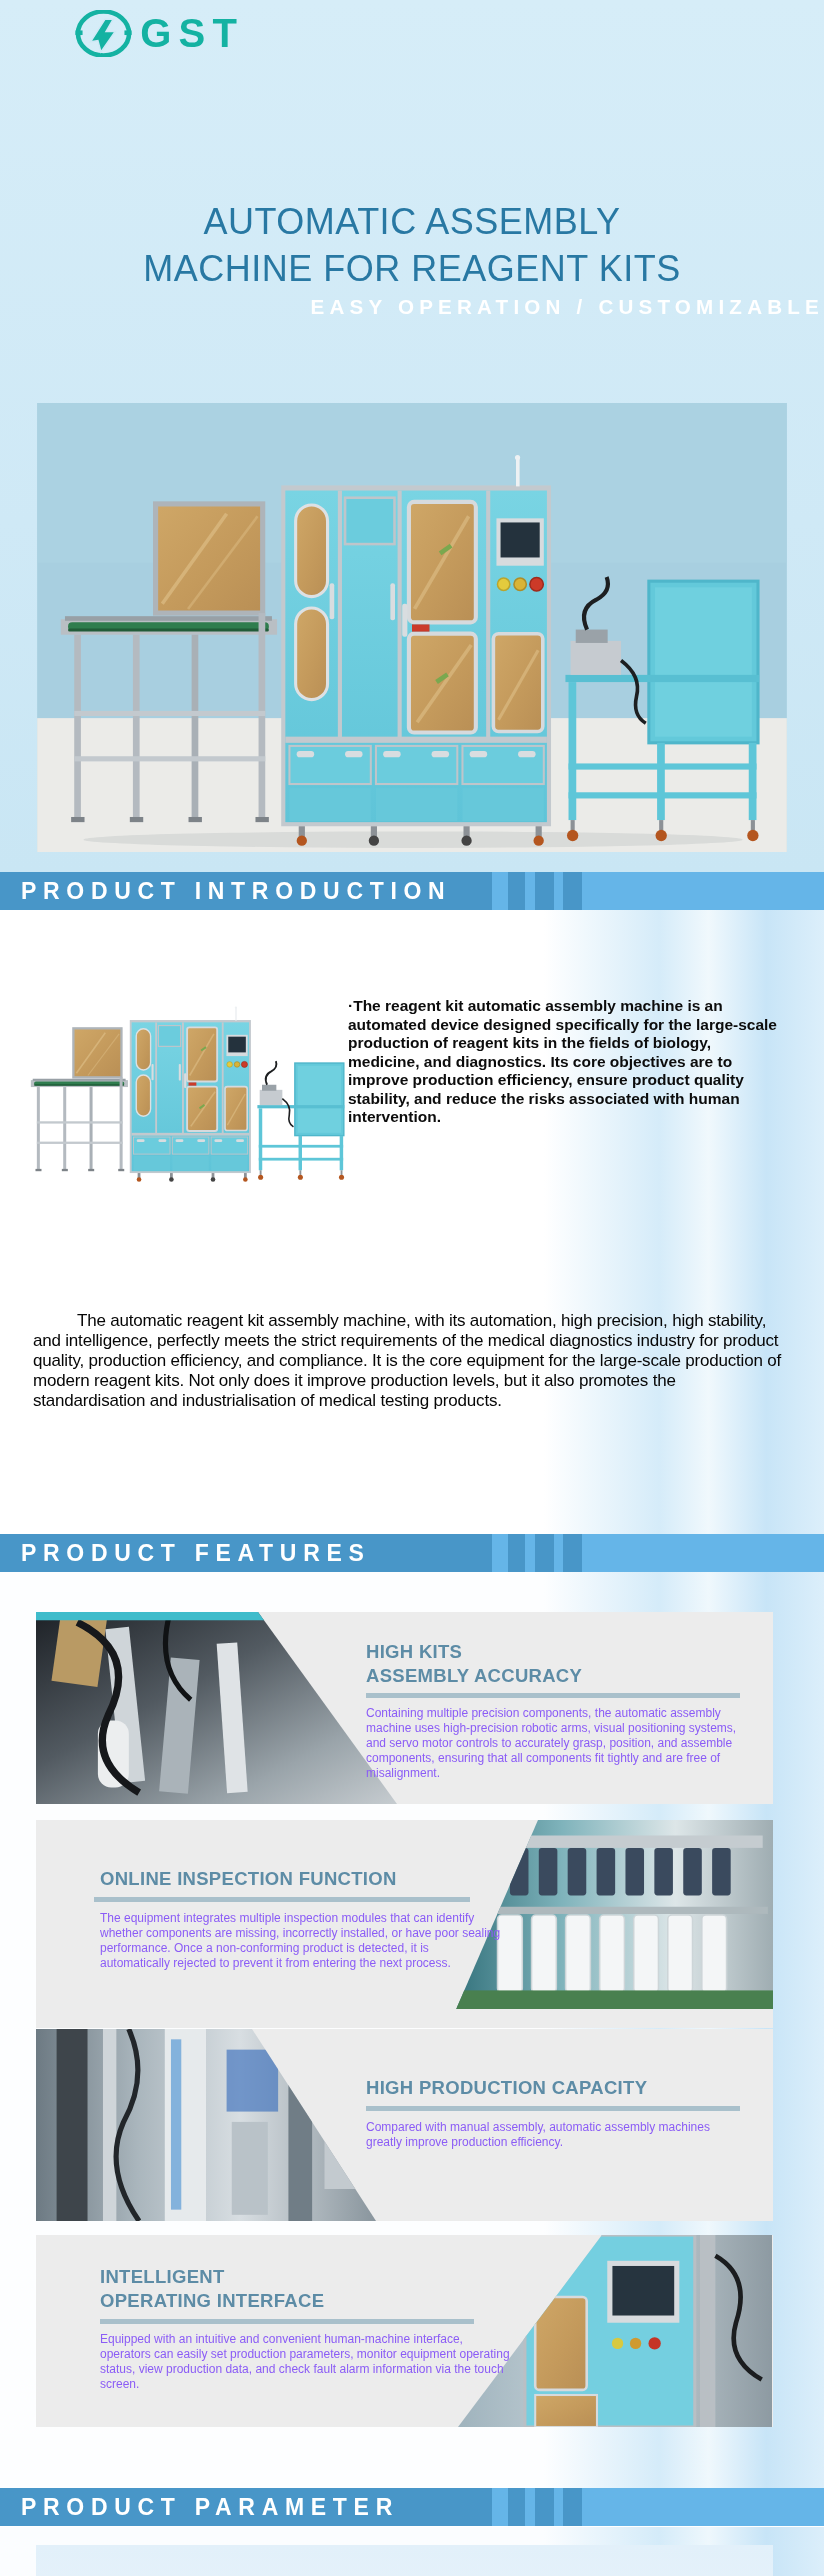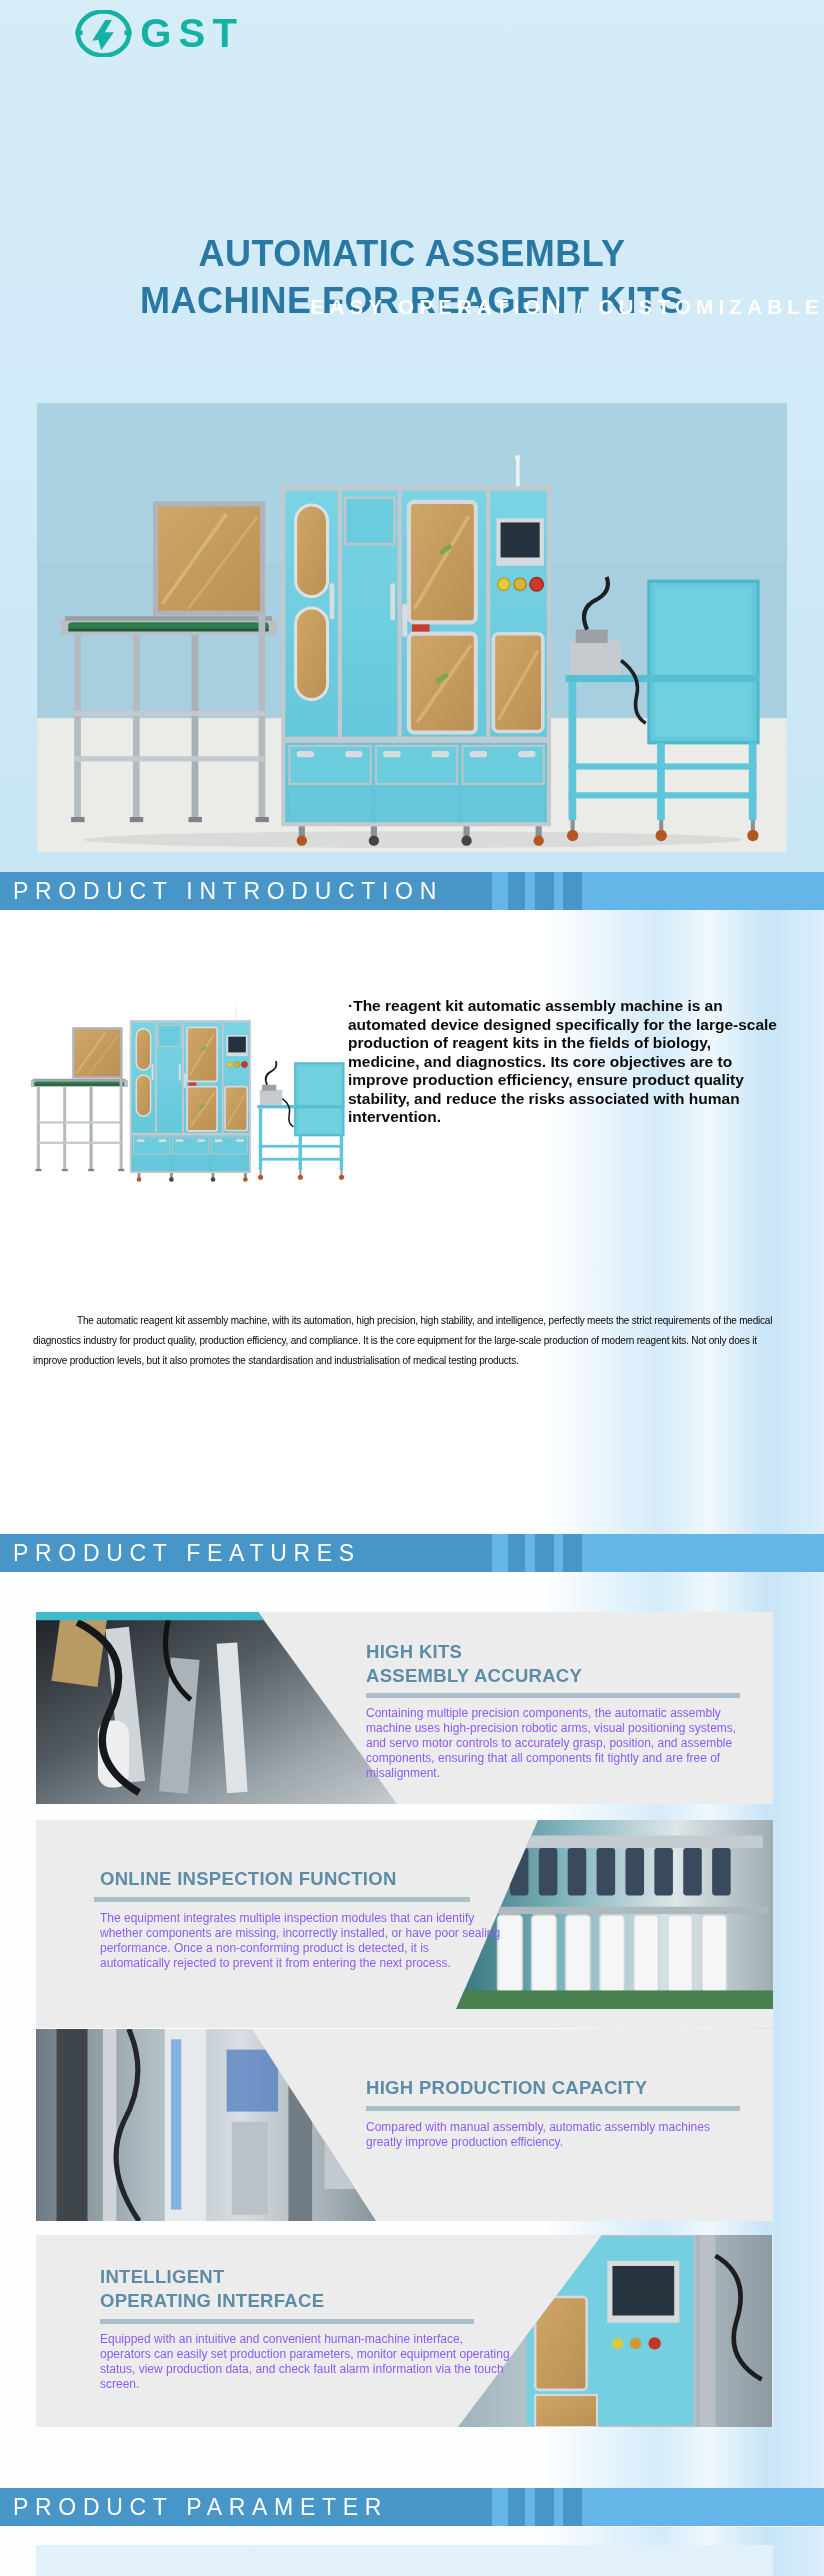--- a/index.html
+++ b/index.html
@@ -11,36 +11,36 @@
   .sec-top{top:0;height:872px;background:linear-gradient(180deg,#d6edf8 0%,#cfe9f6 60%,#c9e6f4 100%);}
   .sec-intro{top:910px;height:624px;background:#ffffff;}
   .sec-features{top:1572px;height:917px;background:#fdfeff;}
   .sec-param{top:2527px;height:869px;background:#fbfdff;}
   .rband{position:absolute;top:0;right:0;width:100%;height:100%;pointer-events:none;
     background:linear-gradient(90deg,rgba(255,255,255,0) 0%,rgba(235,246,252,0) 66%,rgba(199,229,247,.75) 80%,rgba(228,243,251,.55) 86%,rgba(186,222,245,.8) 93%,rgba(214,236,250,.85) 100%);}
   
   .logo{left:75px;top:10.3px;display:flex;align-items:center;}
   .logo-text{color:#14b2a2;font-size:40px;font-weight:bold;letter-spacing:7.2px;margin-left:8.2px;line-height:47px;}
   
-  .hero-title{left:0;width:824px;text-align:center;color:#2878a3;font-weight:bold;font-size:36px;letter-spacing:0.5px;margin-top:32px;}
+  .hero-title{left:0;width:824px;text-align:center;color:#2878a3;font-weight:normal;font-size:36px;letter-spacing:0.5px;}
   .hero-sub{left:0;top:295px;width:824px;text-align:right;color:#ffffff;font-weight:bold;font-size:20.6px;letter-spacing:5.2px;}
   
   .banner{position:absolute;left:0;width:824px;height:38px;background:#65b5e8;}
   .banner .dark{position:absolute;left:0;top:0;width:492px;height:38px;background:#4896c8;display:flex;align-items:center;}
-  .banner .dark span{color:#ffffff;font-weight:normal;font-size:23px;letter-spacing:6.7px;padding-left:13px;white-space:nowrap;}
+  .banner .dark span{color:#ffffff;font-weight:bold;font-size:23px;letter-spacing:6.7px;padding-left:21px;white-space:nowrap;}
   .banner .s{position:absolute;top:0;height:38px;background:#4896c8;}
   .banner .s1{left:508px;width:17px;}
   .banner .s2{left:535px;width:19px;}
   .banner .s3{left:563px;width:19px;}
   
   .hero-photo{left:37px;top:403px;width:750px;height:449px;}
   
   .intro-cutout{left:29px;top:1006px;width:319px;height:176px;}
   .intro-highlight{left:348px;top:997px;width:436px;font-size:15.5px;line-height:18.5px;font-weight:bold;color:#0c0c0c;}
-  .intro-para{left:33px;top:1311px;width:748px;font-size:10px;line-height:20px;color:#060606;text-indent:44px;letter-spacing:-0.2px;}
+  .intro-para{left:33px;top:1311px;width:748px;font-size:17px;line-height:20px;color:#060606;text-indent:44px;letter-spacing:-0.2px;}
   
   .fcard{position:absolute;left:36px;width:737px;height:192px;background:#ececec;overflow:hidden;}
   .fphoto{position:absolute;top:0;height:100%;}
   .fphoto svg{display:block;}
   .ftitle{position:absolute;font-weight:bold;font-size:18.5px;line-height:24px;color:#5d8ca6;letter-spacing:0.3px;}
   .fbar{position:absolute;height:5.2px;background:#a9c0cb;}
   .fbody{position:absolute;font-size:12px;line-height:15px;color:#8b5cf6;}
   .ph1{left:0;width:361px;clip-path:polygon(0 0,222px 0,361px 100%,0 100%);}
   .ph2{left:412px;width:325px;clip-path:polygon(90px 0,325px 0,325px 100%,0 100%);}
   .ph3{left:0;width:340px;clip-path:polygon(0 0,216px 0,340px 100%,0 100%);}

